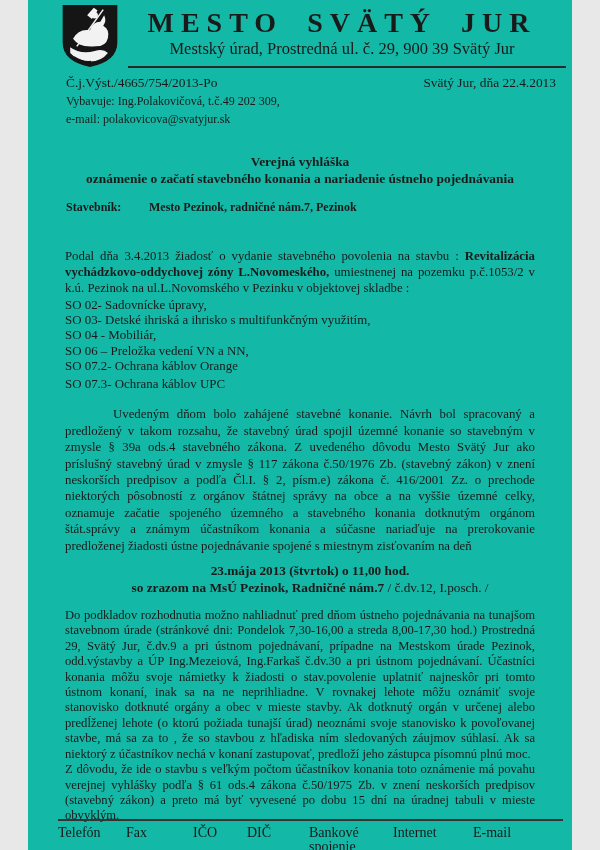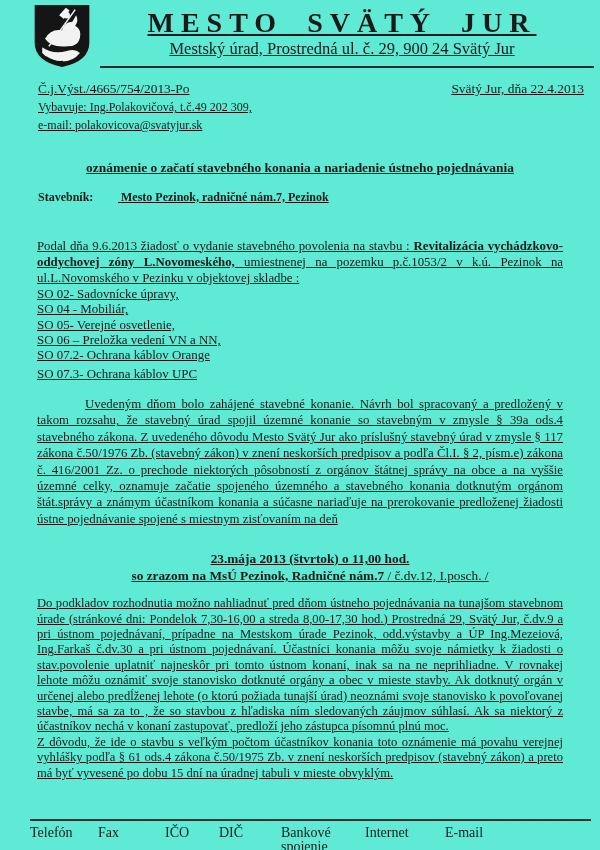--- a/index.html
+++ b/index.html
@@ -1,41 +1,41 @@
 <!DOCTYPE html>
 <html><head>
 <meta charset="utf-8">
 <style>
   html,body{margin:0;padding:0;background:#e8e8e8;}
   .page{
-    position:relative;width:600px;height:850px;margin:0 auto;background:#5eead4;
+    position:relative;width:544px;height:850px;margin:0 auto;background:#14b8a6;
     font-family:"Liberation Serif","DejaVu Serif",serif;color:#1a1a1a;
-    overflow:hidden;box-sizing:border-box;text-decoration:underline;
+    overflow:hidden;box-sizing:border-box;
   }
   
   .letterhead{display:flex;align-items:flex-start;margin:3px 10px 0 30px;}
   .coa{width:64px;height:66px;flex:0 0 64px;}
   .head-center{flex:1;text-align:center;padding-top:5px;}
   .org-name{font-size:28px;font-weight:bold;letter-spacing:7px;word-spacing:10px;line-height:30px;white-space:nowrap;}
   .org-sub{font-size:16.5px;line-height:19px;margin-top:1px;}
   .head-rule{border-top:2px solid #2a2a2a;margin:-3px 6px 0 100px;}
-  .ref-row{display:flex;justify-content:space-between;margin:13px 16px 0 38px;font-size:13.4px;line-height:16px;}
+  .ref-row{display:flex;justify-content:space-between;margin:7px 16px 0 38px;font-size:13.4px;line-height:16px;}
   .contact-line{margin:2px 38px 0;font-size:12px;line-height:16px;}
   
   .doc-title{margin-top:27px;text-align:center;font-weight:bold;font-size:13.4px;line-height:16.5px;}
   
   .builder-row{margin:12px 38px 0;font-size:12px;font-weight:bold;line-height:16px;}
   .builder-row .b-label{display:inline-block;width:80px;}
   
   .para{margin:0 37px;font-size:12.8px;line-height:16.2px;text-align:justify;}
   .request{margin-top:33px;}
   .so-list{margin:1px 37px 0;font-size:12.9px;line-height:15.3px;}
   .so-item:last-child{margin-top:3px;}
   .main-para{margin-top:14px;text-indent:48px;line-height:16.4px;}
-  .hearing{margin-top:24px;text-align:center;font-size:13.3px;line-height:16.5px;padding-left:20px;}
+  .hearing{margin-top:9px;text-align:center;font-size:13.3px;line-height:16.5px;padding-left:20px;}
   .hearing .h-line1{font-weight:bold;}
   .info-para{margin-top:12px;font-size:12.6px;line-height:15.4px;}
   .notice-para{font-size:12.6px;line-height:15.4px;}
   
   .footer{position:absolute;left:30px;right:9px;top:819px;border-top:2px solid #333;padding-top:5px;}
   .f-row{display:flex;font-size:14px;line-height:13.5px;}
   .f-col{flex:0 0 auto;}
   .c0{width:68px}.c1{width:67px}.c2{width:54px}.c3{width:62px}.c4{width:84px}.c5{width:80px}.c6{flex:1}
 </style>
 </head>
@@ -50,47 +50,48 @@
         <path d="M14,38 q6,-11 18,-9 q3,-9 11,-9 l4,-7 q3,6 -1,11 q7,4 5,13 q-2,9 -13,9 q-11,1 -17,-2 q-5,-3 -7,-6 z" fill="#f2f2f2"></path>
         <path d="M29,13 l7,-8 l4,3 l-6,9 z" fill="#f2f2f2"></path>
         <circle cx="37" cy="13" r="3.4" fill="#f2f2f2"></circle>
         <path d="M18,46 L46,7" stroke="#f2f2f2" stroke-width="1.6"></path>
         <path d="M11,47 q11,8 26,4 q9,-3 14,2 q-7,9 -19,9 q-13,0 -21,-9 z" fill="#f2f2f2"></path>
         <path d="M15,57 q9,6 18,5" stroke="#151515" stroke-width="1.4" fill="none"></path>
       </svg>
     </div>
     <div class="head-center">
       <div class="org-name">MESTO SVÄTÝ JUR</div>
-      <div class="org-sub">Mestský úrad, Prostredná ul. č. 29,  900 24  Svätý Jur</div>
+      <div class="org-sub">Mestský úrad, Prostredná ul. č. 29,  900 39  Svätý Jur</div>
     </div>
   </div>
   <div class="head-rule"></div>
 
   <div class="ref-row">
     <span>Č.j.Výst./4665/754/2013-Po</span>
     <span>Svätý Jur, dňa 22.4.2013</span>
   </div>
   <div class="contact-line">Vybavuje: Ing.Polakovičová, t.č.49 202 309,</div>
   <div class="contact-line">e-mail: polakovicova@svatyjur.sk</div>
 
   <div class="doc-title">
+    <div>Verejná vyhláška</div>
     <div>oznámenie o začatí  stavebného konania a nariadenie ústneho pojednávania</div>
   </div>
 
   <div class="builder-row">
     <span class="b-label">Stavebník:</span>
     <span class="b-value">Mesto Pezinok, radničné nám.7, Pezinok</span>
   </div>
 
-  <p class="para request"><span>Podal dňa 9.6.2013  žiadosť o vydanie stavebného povolenia na stavbu : </span><b>Revitalizácia vychádzkovo-oddychovej zóny L.Novomeského,</b><span> umiestnenej na pozemku p.č.1053/2 v k.ú. Pezinok na ul.L.Novomského v Pezinku v objektovej skladbe :</span></p>
+  <p class="para request"><span>Podal dňa 3.4.2013  žiadosť o vydanie stavebného povolenia na stavbu : </span><b>Revitalizácia vychádzkovo-oddychovej zóny L.Novomeského,</b><span> umiestnenej na pozemku p.č.1053/2 v k.ú. Pezinok na ul.L.Novomského v Pezinku v objektovej skladbe :</span></p>
 
   <div class="so-list">
     <div class="so-item">SO 02- Sadovnícke úpravy,</div>
+    <div class="so-item">SO 03- Detské ihriská a ihrisko s multifunkčným využitím,</div>
     <div class="so-item">SO 04 - Mobiliár,</div>
-    <div class="so-item">SO 05- Verejné osvetlenie,</div>
     <div class="so-item">SO 06 – Preložka vedení VN a NN,</div>
     <div class="so-item">SO 07.2- Ochrana káblov  Orange</div>
     <div class="so-item">SO 07.3- Ochrana káblov  UPC</div>
   </div>
 
   <p class="para main-para">Uvedeným dňom bolo zahájené stavebné konanie. Návrh bol spracovaný a predložený v takom rozsahu, že stavebný úrad spojil územné konanie so stavebným  v zmysle § 39a ods.4 stavebného zákona. Z uvedeného dôvodu Mesto Svätý Jur ako  príslušný stavebný úrad v zmysle § 117 zákona č.50/1976 Zb.  (stavebný zákon) v znení neskorších predpisov a podľa Čl.I. § 2,  písm.e) zákona č. 416/2001 Zz.  o prechode niektorých pôsobností z orgánov štátnej správy na obce a na vyššie územné celky,  oznamuje začatie spojeného územného a stavebného konania dotknutým orgánom štát.správy a známym účastníkom konania a súčasne nariaďuje na prerokovanie predloženej žiadosti ústne pojednávanie spojené s  miestnym zisťovaním na deň</p>
 
   <div class="hearing">
     <div class="h-line1">23.mája 2013 (štvrtok) o 11,00 hod.</div>
     <div class="h-line2"><b>so zrazom  na MsÚ Pezinok, Radničné nám.7</b><span> / č.dv.12, I.posch. /</span></div>

